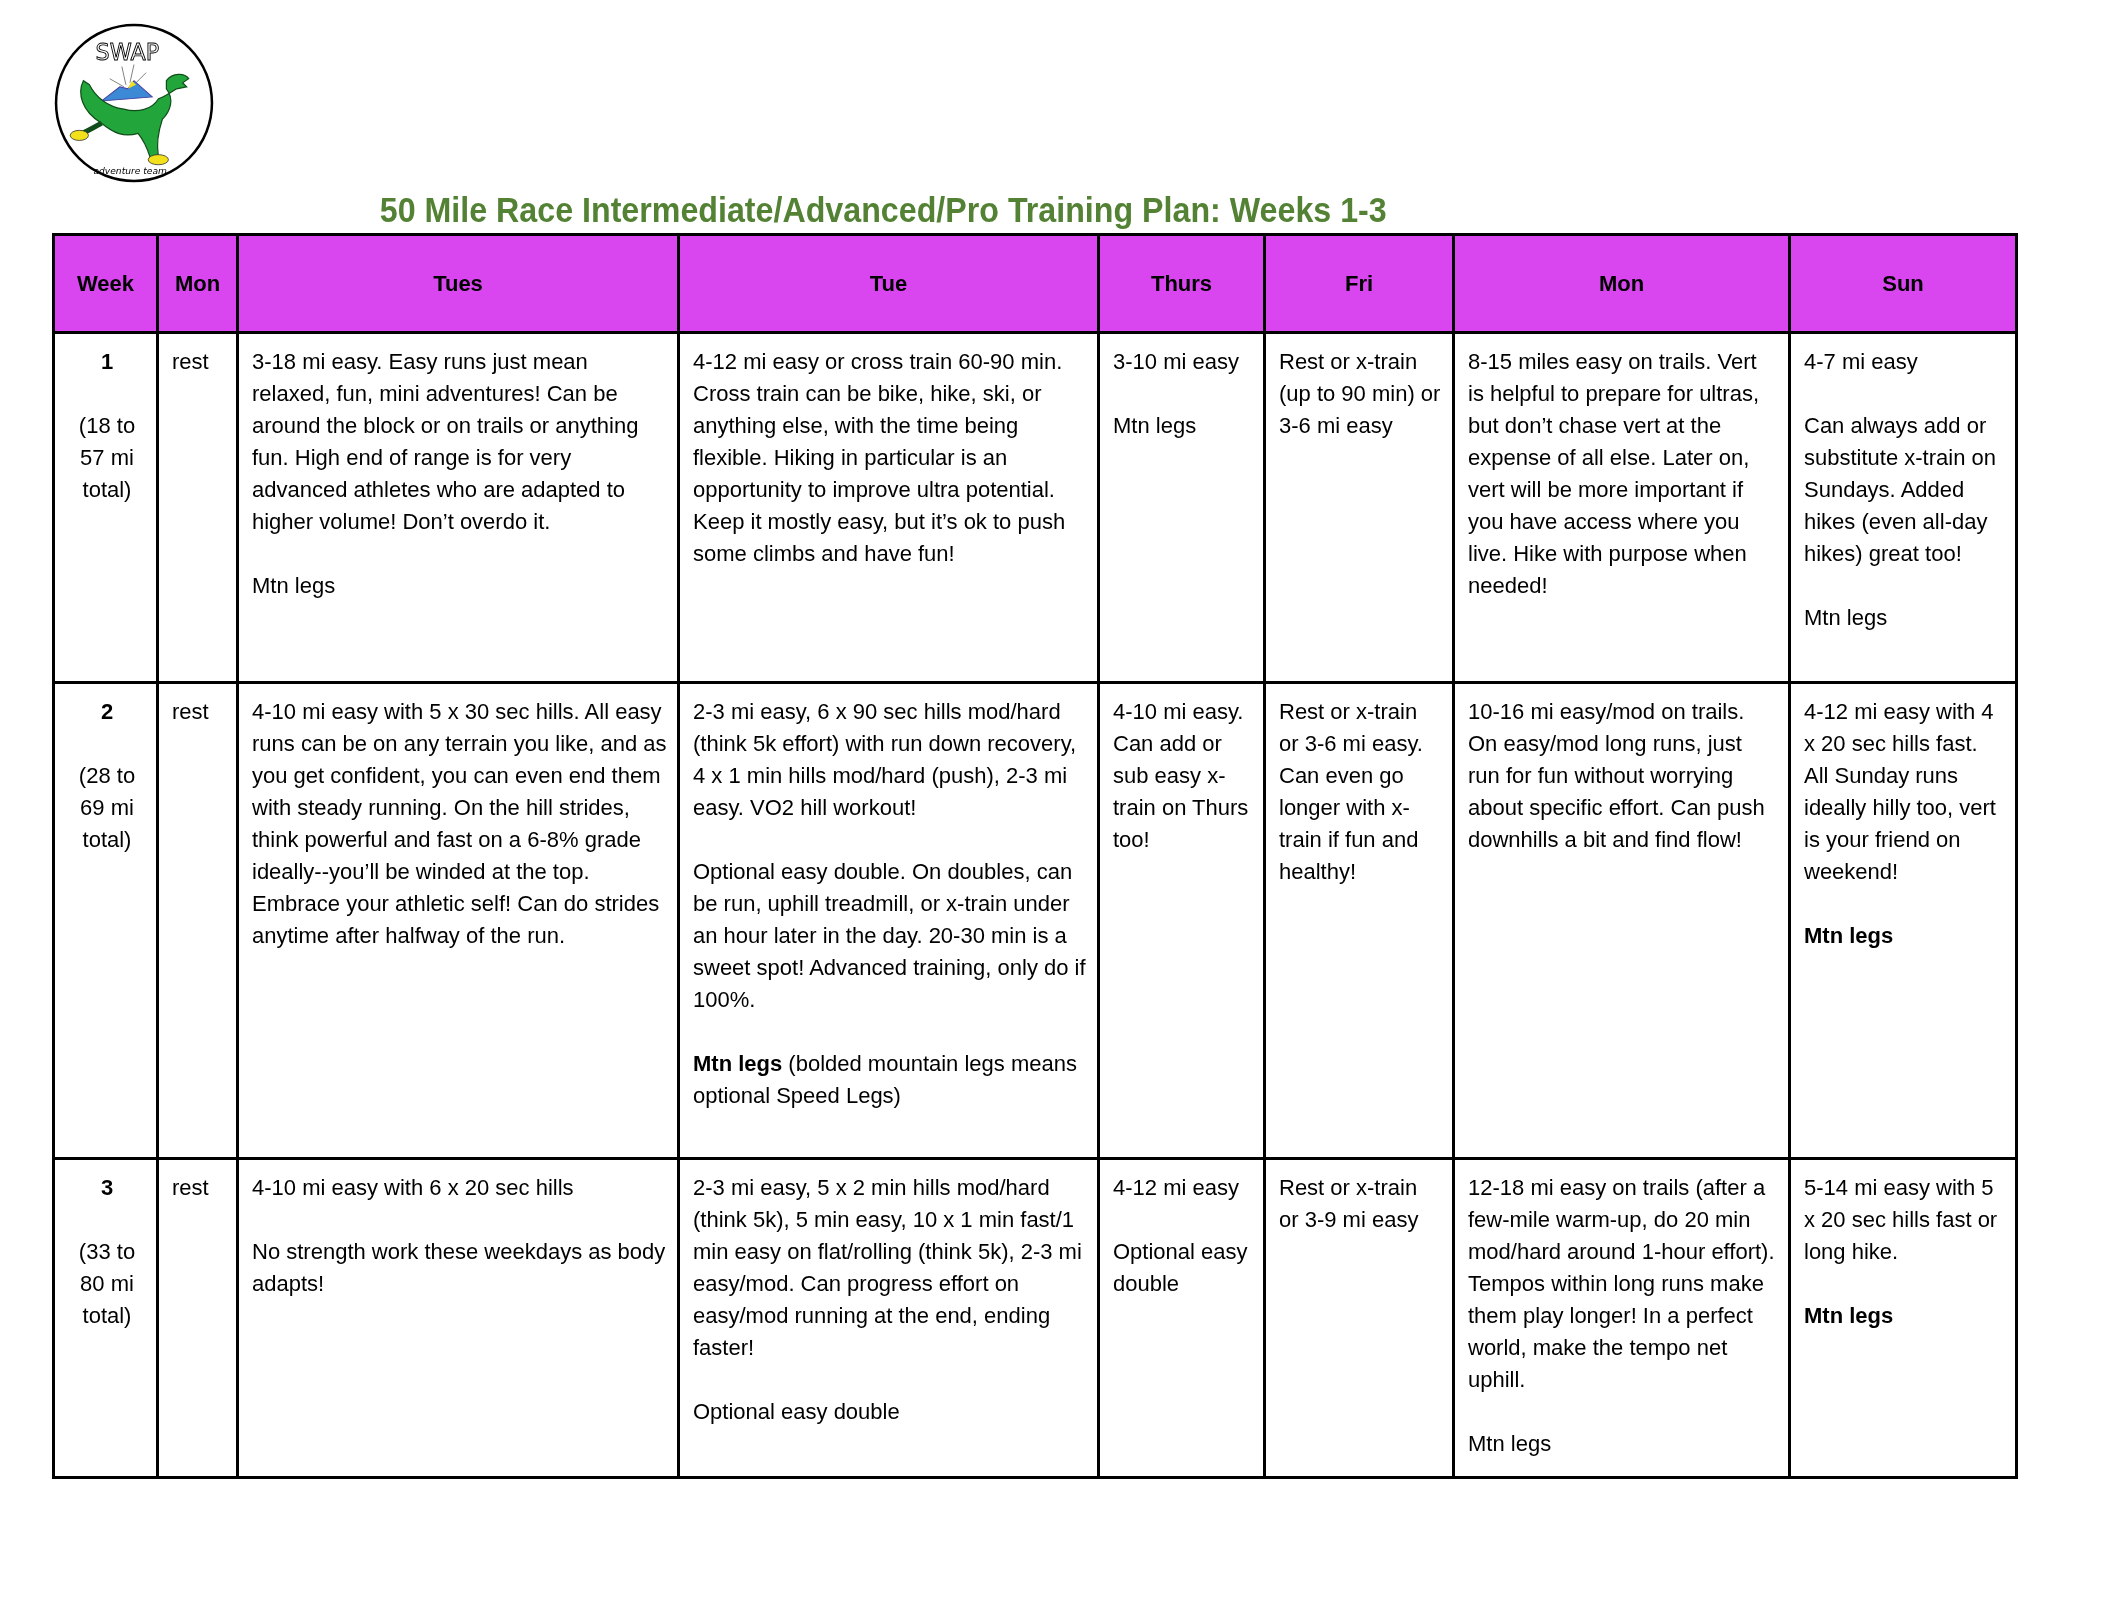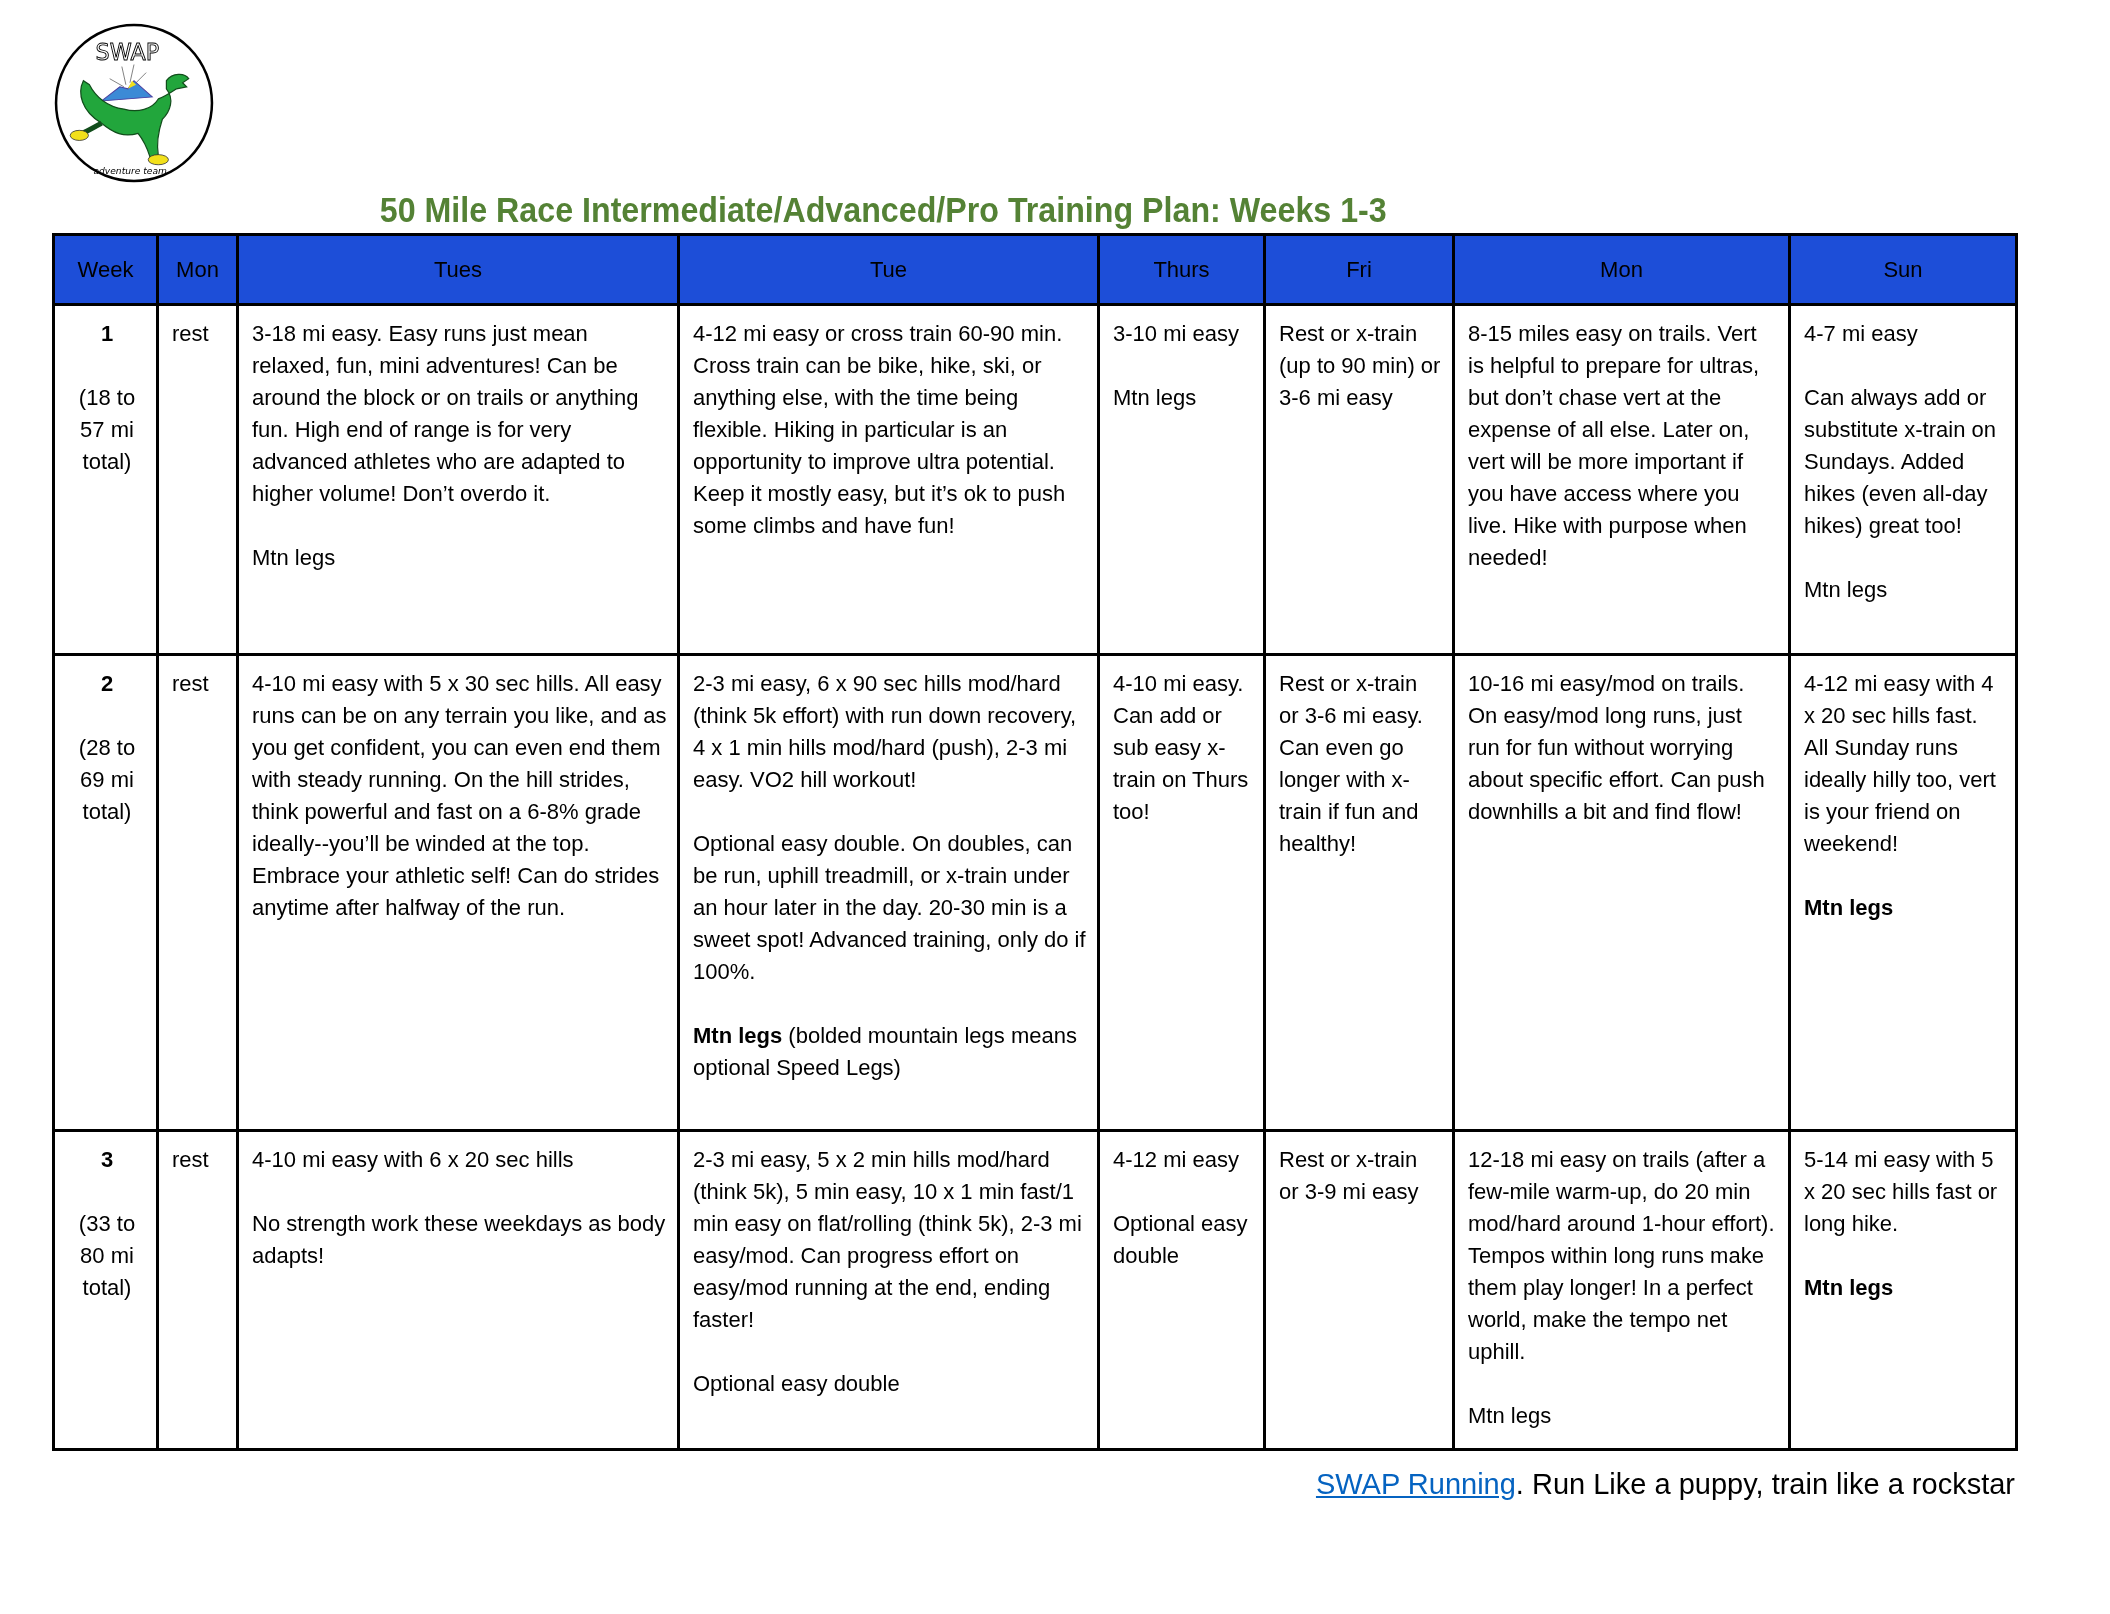--- a/index.html
+++ b/index.html
@@ -7,22 +7,22 @@
          font-family: "Liberation Sans", "DejaVu Sans", sans-serif; color: #000; }
   .logo { position: absolute; left: 53px; top: 22px; width: 162px; height: 162px; }
   .title { position: absolute; left: 0; top: 188px; width: 1767px; text-align: center;
            font-weight: bold; font-size: 35px; color: #548235; letter-spacing: 0px;
            line-height: 44px; }
   .title span { display: inline-block; transform: scaleX(0.92); transform-origin: center; }
   table.plan { position: absolute; left: 52px; top: 233px; border-collapse: collapse;
                table-layout: fixed; width: 1963px; }
   table.plan th, table.plan td { border: 3px solid #000; vertical-align: top;
                font-size: 22px; line-height: 32px; padding: 12px 10px 0 13px; }
-  table.plan th { background: #1d4ed8; font-weight: normal; text-align: center;
-               vertical-align: middle; height: 59px; padding: 4px 4px; }
+  table.plan th { background: #d946ef; font-weight: bold; text-align: center;
+               vertical-align: middle; height: 59px; padding: 18px 4px; }
   table.plan td { background: #fff; }
   td.week { text-align: center; padding-left: 4px; padding-right: 4px; }
   td.week .wk-num { font-weight: bold; display: block; margin-bottom: 32px; }
   .blank { display: block; height: 32px; }
   .bold { font-weight: bold; }
   .footer { position: absolute; right: 95px; top: 1463px; text-align: right;
             font-size: 29px; line-height: 42px; }
   .footer a { color: #0563c1; text-decoration: underline; }
   .r1 td { height: 335px; }
   .r2 td { height: 461px; }
@@ -158,14 +158,13 @@
       <td>
         <span>5-14 mi easy with 5 x 20 sec hills fast or long hike.</span>
         <span class="blank"></span>
         <span class="bold">Mtn legs</span>
       </td>
     </tr>
   </tbody>
 </table>
 
 <div class="footer">
-  <div><a>SWAP Running</a><span>. Run Like a puppy, train like a rockstar</span></div>
 </div>
 
 </body></html>

